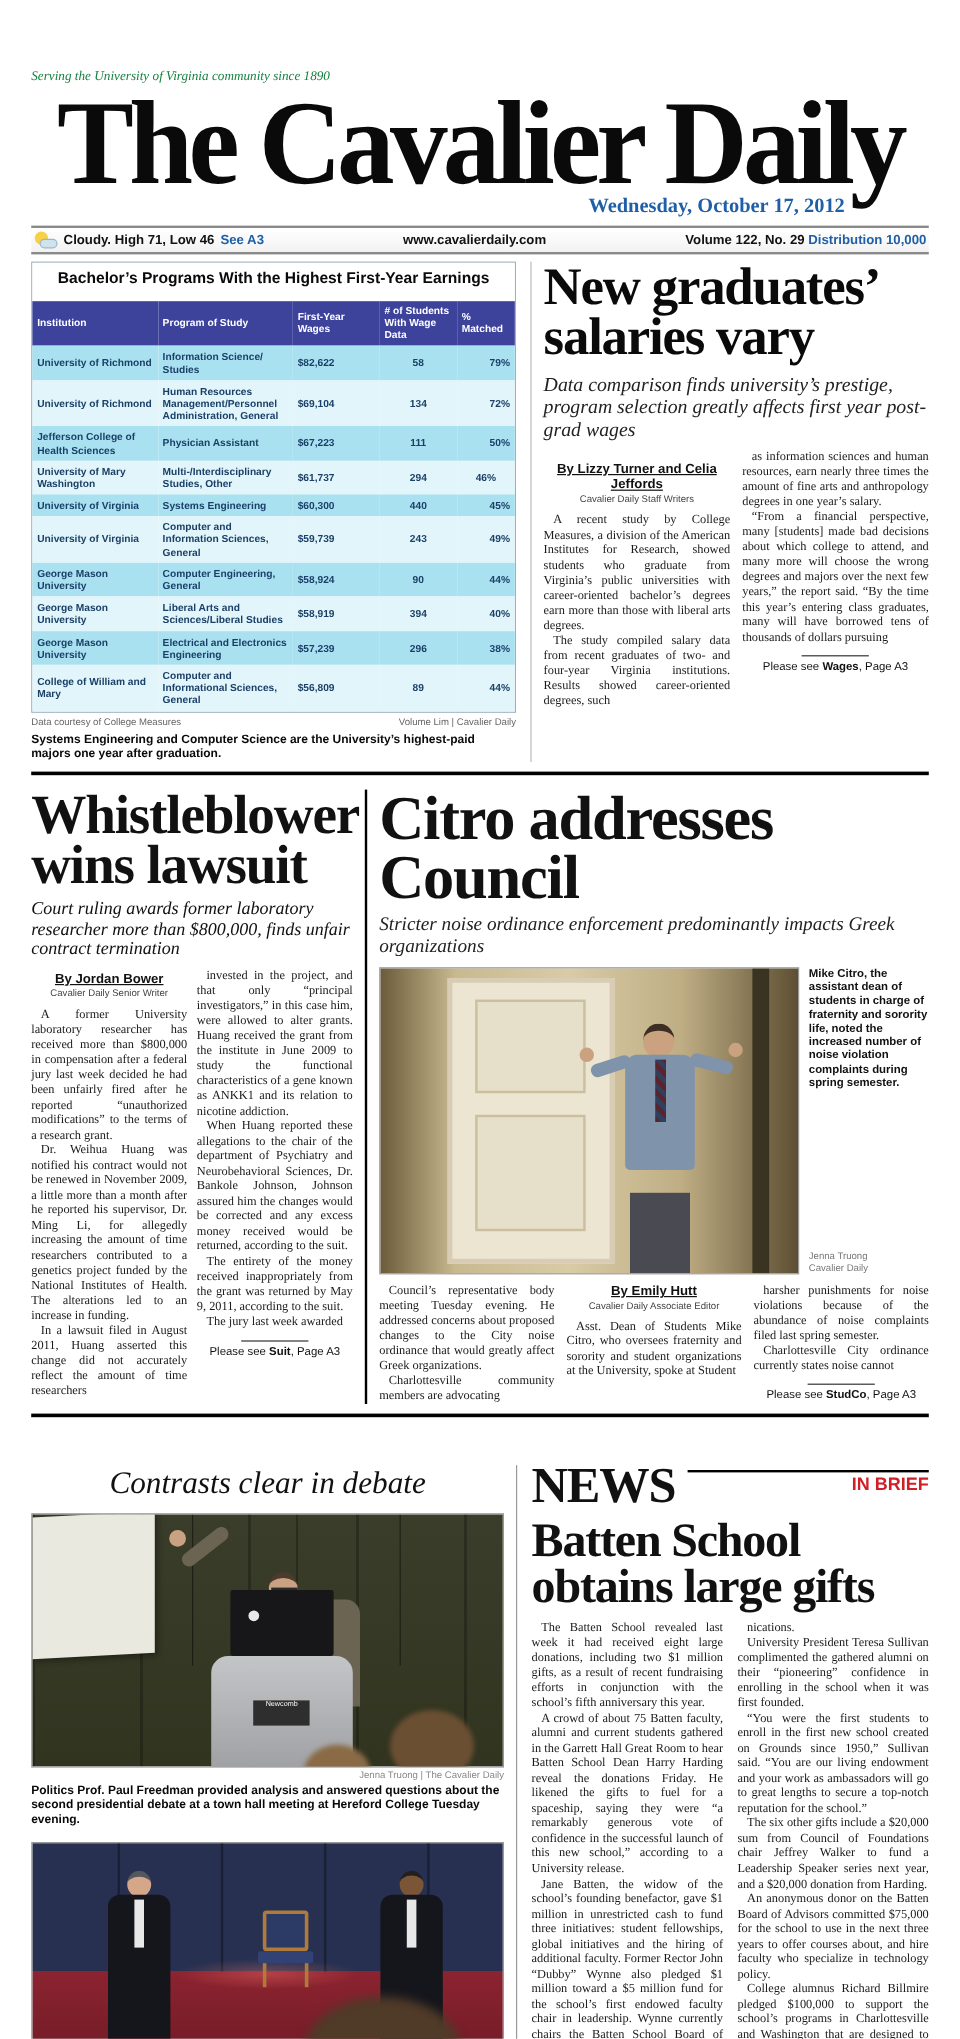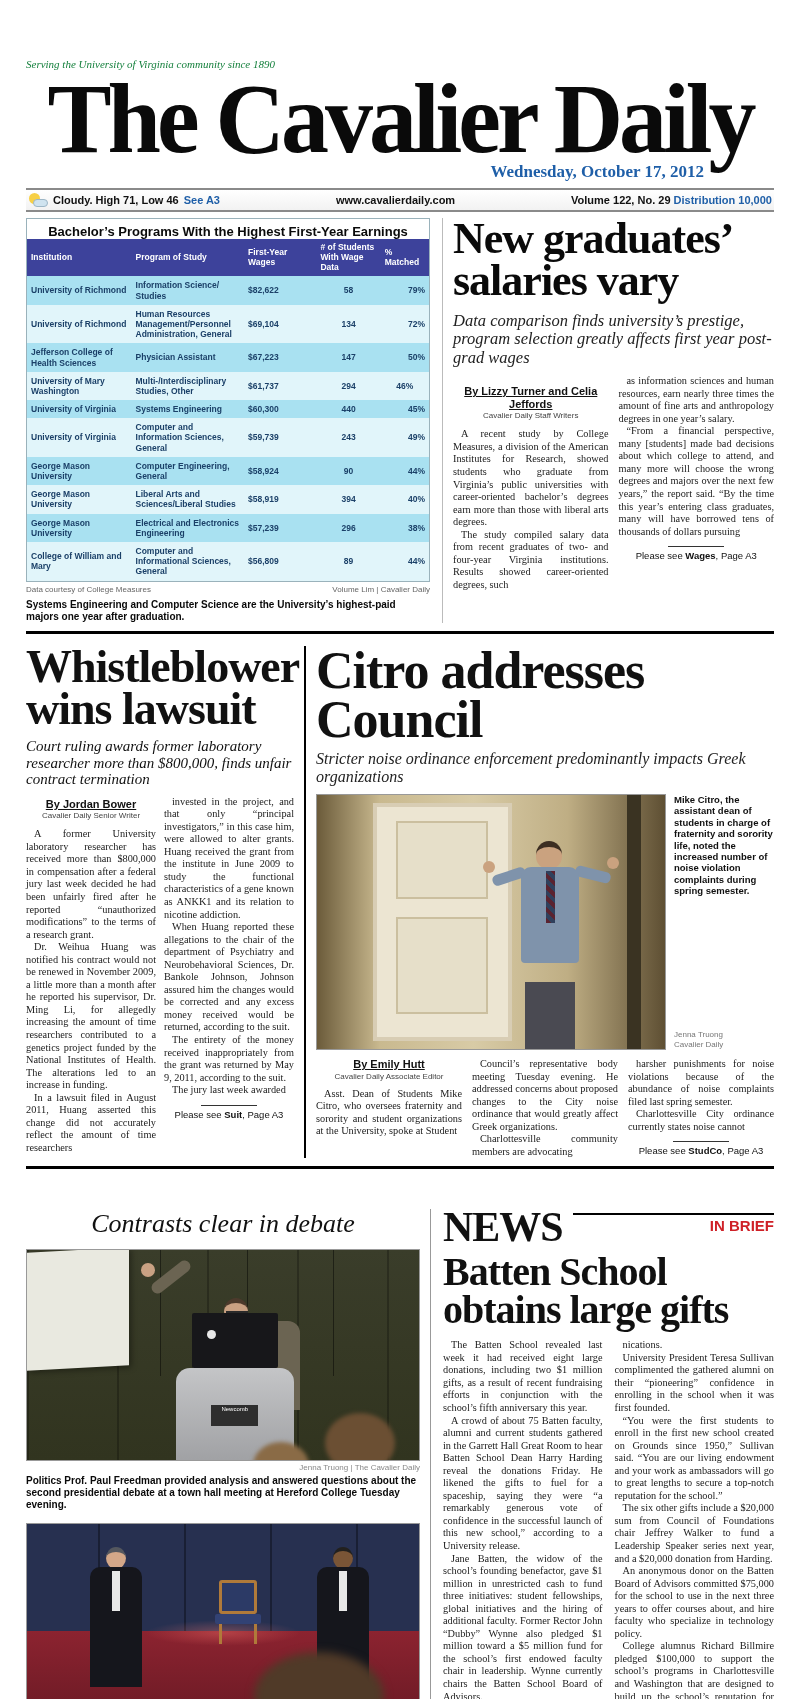--- a/index.html
+++ b/index.html
@@ -30,21 +30,21 @@
   .wicon { width:20px; height:14px; position:relative; display:inline-block; }
   .wicon .sun { position:absolute; left:1px; top:0; width:11px; height:11px; border-radius:50%; background:#f7d046; }
   .wicon .cloud { position:absolute; right:0; bottom:0; width:15px; height:8px; border-radius:6px; background:#cfe3ef; border:1px solid #9db6c6; }
 
   
   .top-section { display:flex; gap:12px; margin-top:6px; }
   .top-left { width:404px; flex:none; }
   .top-right { flex:1; border-left:1px solid #bbb; padding-left:10px; }
 
   .datatable { border:1px solid #9ab2bb; font-family:"Liberation Sans",sans-serif; }
-  .dt-title { text-align:center; font-weight:bold; font-size:13px; padding:5px 2px 0; color:#0a0a0a; background:#fff; }
+  .dt-title { text-align:center; font-weight:bold; font-size:13px; padding:5px 2px 12px; color:#0a0a0a; background:#fff; }
   table.dt { width:100%; border-collapse:collapse; }
   table.dt th {
     background:#3d429b; color:#fff; font-size:8.5px; font-weight:bold; padding:4px 4px; text-align:left; line-height:1.15;
   }
   table.dt td { font-size:8.5px; font-weight:bold; color:#1b4068; padding:4px 4px; line-height:1.2; }
   tr.dark td { background:#a9e1f1; }
   tr.light td { background:#e1f5fa; }
   .dt-source-row { display:flex; justify-content:space-between; font-family:"Liberation Sans",sans-serif; font-size:8px; color:#666; margin-top:3px; }
   .dt-caption { font-family:"Liberation Sans",sans-serif; font-weight:bold; font-size:10px; line-height:1.2; margin-top:5px; color:#0a0a0a; }
 
@@ -196,21 +196,21 @@
                 <td>University of Richmond</td>
                 <td>Human Resources Management/Personnel Administration, General</td>
                 <td>$69,104</td>
                 <td style="text-align:center">134</td>
                 <td style="text-align:right">72%</td>
               </tr>
           <tr class="dark">
                 <td>Jefferson College of Health Sciences</td>
                 <td>Physician Assistant</td>
                 <td>$67,223</td>
-                <td style="text-align:center">147</td>
+                <td style="text-align:center">111</td>
                 <td style="text-align:right">50%</td>
               </tr>
           <tr class="light">
                 <td>University of Mary Washington</td>
                 <td>Multi-/Interdisciplinary Studies, Other</td>
                 <td>$61,737</td>
                 <td style="text-align:center">294</td>
                 <td style="text-align:center">46%</td>
               </tr>
           <tr class="dark">
@@ -344,29 +344,29 @@
         <div class="citro-caption-col">
           <div class="photo-side-caption">Mike Citro, the assistant dean of students in charge of fraternity and sorority life, noted the increased number of noise violation complaints during spring semester.</div>
           <div class="photo-credit-sm">
             <div>Jenna Truong</div>
             <div>Cavalier Daily</div>
           </div>
         </div>
       </div>
       <div class="cols3">
         <div class="col bodytext">
+          <p>Council’s representative body meeting Tuesday evening. He addressed concerns about proposed changes to the City noise ordinance that would greatly affect Greek organizations.</p>
+          <p>Charlottesville community members are advocating</p>
+        </div>
+        <div class="col bodytext">
           <div class="byline-block" style="margin-top:0">
             <div class="byline">By Emily Hutt</div>
             <div class="byline-title">Cavalier Daily Associate Editor</div>
           </div>
           <p style="margin-top:7px">Asst. Dean of Students Mike Citro, who oversees fraternity and sorority and student organizations at the University, spoke at Student</p>
-        </div>
-        <div class="col bodytext">
-          <p>Council’s representative body meeting Tuesday evening. He addressed concerns about proposed changes to the City noise ordinance that would greatly affect Greek organizations.</p>
-          <p>Charlottesville community members are advocating</p>
         </div>
         <div class="col bodytext">
           <p>harsher punishments for noise violations because of the abundance of noise complaints filed last spring semester.</p>
           <p>Charlottesville City ordinance currently states noise cannot</p>
           <div class="jump">
             <div class="rule"></div>
             <span>Please see </span><b>StudCo</b><span>, Page A3</span>
           </div>
         </div>
       </div>

